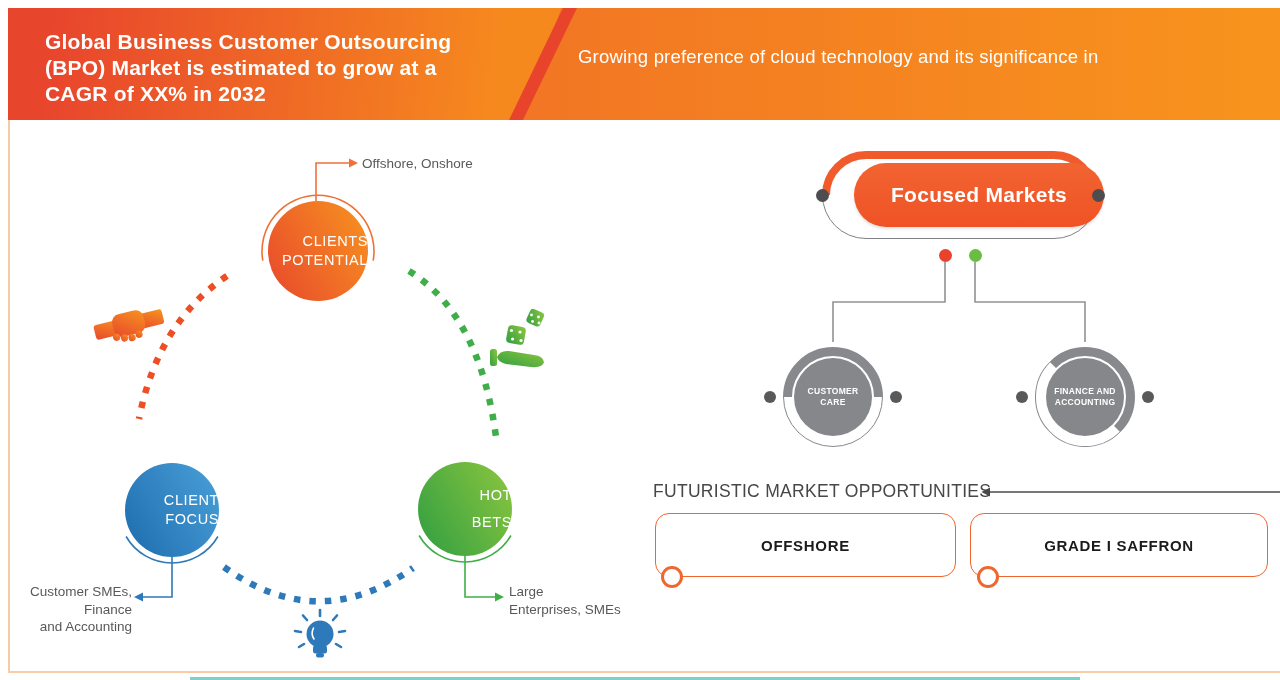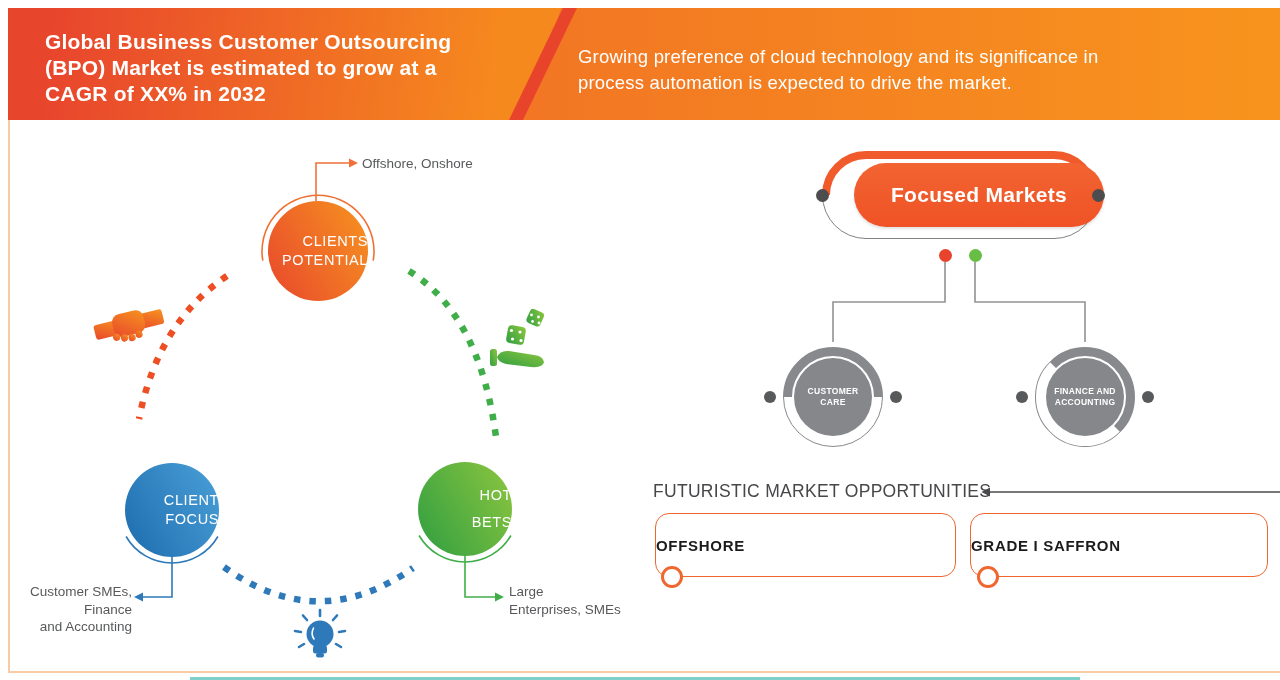--- a/index.html
+++ b/index.html
@@ -49,40 +49,39 @@
   .gn-thick{border:9px solid #87898c;clip-path:inset(0 0 50% 0);}
   .gn-thin{border:1.6px solid #87898c;clip-path:inset(50% 0 0 0);}
   .gn-core{width:78px;height:78px;border-radius:50%;background:#85878a;
       display:flex;flex-direction:column;align-items:center;justify-content:center;
       color:#fff;font-size:8.5px;font-weight:700;letter-spacing:.3px;line-height:11px;text-align:center;}
   .gn-dot{width:12px;height:12px;background:#58595b;border-radius:50%;}
 
   
   .opp-title{left:653px;top:481px;color:#47474a;font-size:17.5px;font-weight:500;letter-spacing:.3px;}
   .opp-box{height:64px;border:1.6px solid #f0662f;border-radius:14px;box-sizing:border-box;
-      display:flex;align-items:center;background:#fff;
+      display:flex;align-items:center;justify-content:center;background:#fff;
       color:#1b1b1b;font-size:15px;font-weight:bold;letter-spacing:.7px;}
   .opp-ring{width:16px;height:16px;border:3.2px solid #f0662f;border-radius:50%;background:#fff;}
 </style>
 </head>
 <body>
 
 <div id="page">
 
   <div class="abs header">
     <div class="abs header-left"></div>
     <div class="abs header-stripe"></div>
     <div class="abs h-title">
       <div>Global Business Customer Outsourcing</div>
       <div>(BPO) Market is estimated to grow at a</div>
       <div>CAGR of XX% in 2032</div>
     </div>
     <div class="abs h-sub">
       <div>Growing preference of cloud technology and its significance in</div>
-      <div>process automation is expected to drive the market.</div>
     </div>
   </div>
 
   <div class="abs border-left"></div>
   <div class="abs border-bottom"></div>
   <div class="abs teal-line"></div>
 
   <svg class="abs" style="left:0;top:120px;" width="1280" height="560" viewBox="0 0 1280 560">
     <defs>
       <linearGradient id="gradOrange" x1="0" y1="1" x2="1" y2="0">

